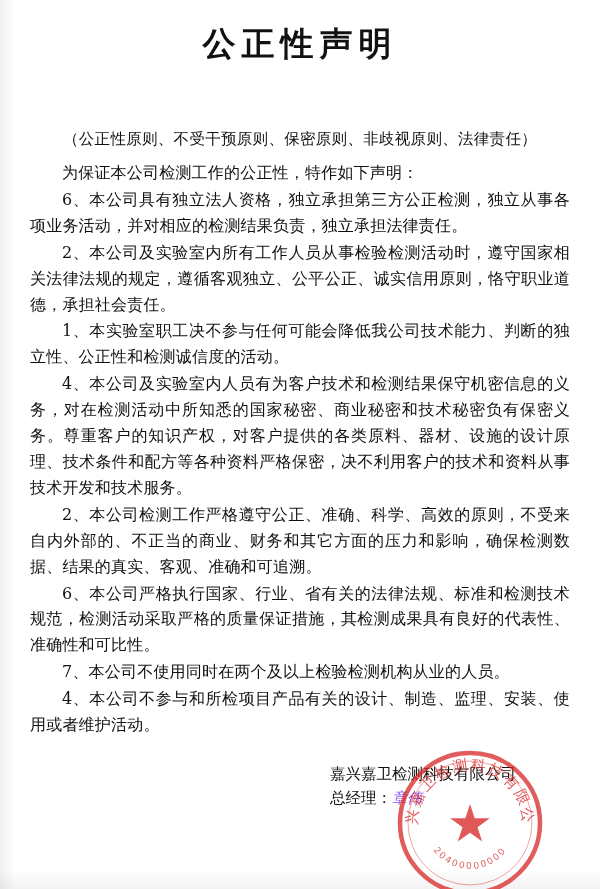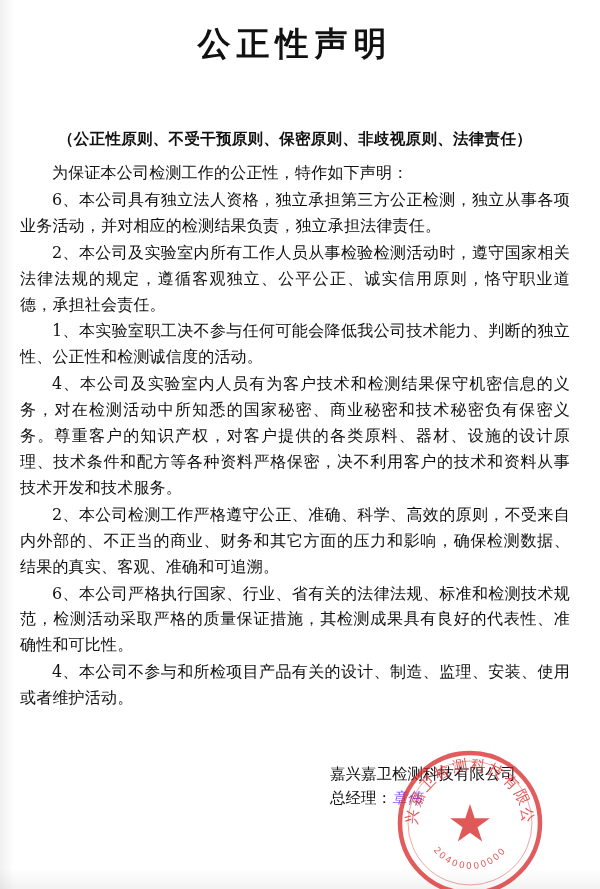--- a/index.html
+++ b/index.html
@@ -13,34 +13,34 @@
     font-family: "DejaVu Serif", "Liberation Serif", serif;
     color: #111111;
     overflow: hidden;
     position: relative;
   }
   .page {
     position: relative;
     width: 600px;
     height: 889px;
     box-sizing: border-box;
-    padding: 14px 30px 0 20px;
+    padding: 14px 30px 0 30px;
   }
   .doc-title {
     text-align: center;
     font-size: 33px;
     font-weight: bold;
     letter-spacing: 6px;
     margin: 8px 0 0 0;
     font-family: "DejaVu Serif", "Liberation Serif", serif;
   }
   .subtitle {
     text-align: center;
     font-size: 15.5px;
-    font-weight: bold;
+    font-weight: normal;
     margin: 62px 0 0 0;
     letter-spacing: 0.3px;
   }
   .body-text {
     margin-top: 10px;
   }
   .para {
     font-size: 16px;
     line-height: 1.62;
     text-align: justify;
@@ -111,20 +111,21 @@
   <div class="subtitle">（公正性原则、不受干预原则、保密原则、非歧视原则、法律责任）</div>
 
   <div class="body-text">
     <p class="para">为保证本公司检测工作的公正性，特作如下声明：</p>
     <p class="para">6、本公司具有独立法人资格，独立承担第三方公正检测，独立从事各项业务活动，并对相应的检测结果负责，独立承担法律责任。</p>
     <p class="para">2、本公司及实验室内所有工作人员从事检验检测活动时，遵守国家相关法律法规的规定，遵循客观独立、公平公正、诚实信用原则，恪守职业道德，承担社会责任。</p>
     <p class="para">1、本实验室职工决不参与任何可能会降低我公司技术能力、判断的独立性、公正性和检测诚信度的活动。</p>
     <p class="para">4、本公司及实验室内人员有为客户技术和检测结果保守机密信息的义务，对在检测活动中所知悉的国家秘密、商业秘密和技术秘密负有保密义务。尊重客户的知识产权，对客户提供的各类原料、器材、设施的设计原理、技术条件和配方等各种资料严格保密，决不利用客户的技术和资料从事技术开发和技术服务。</p>
     <p class="para">2、本公司检测工作严格遵守公正、准确、科学、高效的原则，不受来自内外部的、不正当的商业、财务和其它方面的压力和影响，确保检测数据、结果的真实、客观、准确和可追溯。</p>
     <p class="para">6、本公司严格执行国家、行业、省有关的法律法规、标准和检测技术规范，检测活动采取严格的质量保证措施，其检测成果具有良好的代表性、准确性和可比性。</p>
+    <p class="para">7、本公司不使用同时在两个及以上检验检测机构从业的人员。</p>
     <p class="para">4、本公司不参与和所检项目产品有关的设计、制造、监理、安装、使用或者维护活动。</p>
   </div>
 
   <div class="signature-block">
     <div class="sig-line">嘉兴嘉卫检测科技有限公司</div>
     <div class="sig-line">
       <span>总经理：</span><span class="hand">章伟</span>
     </div>
   </div>
 

